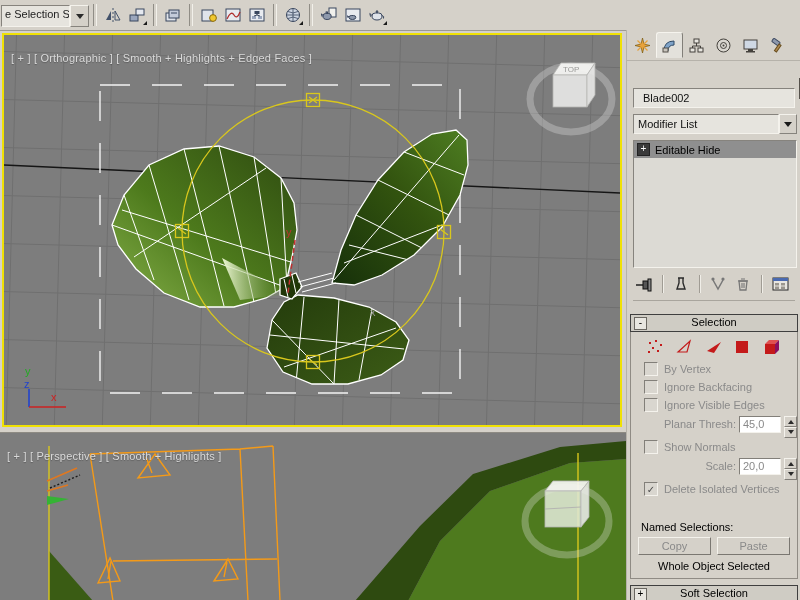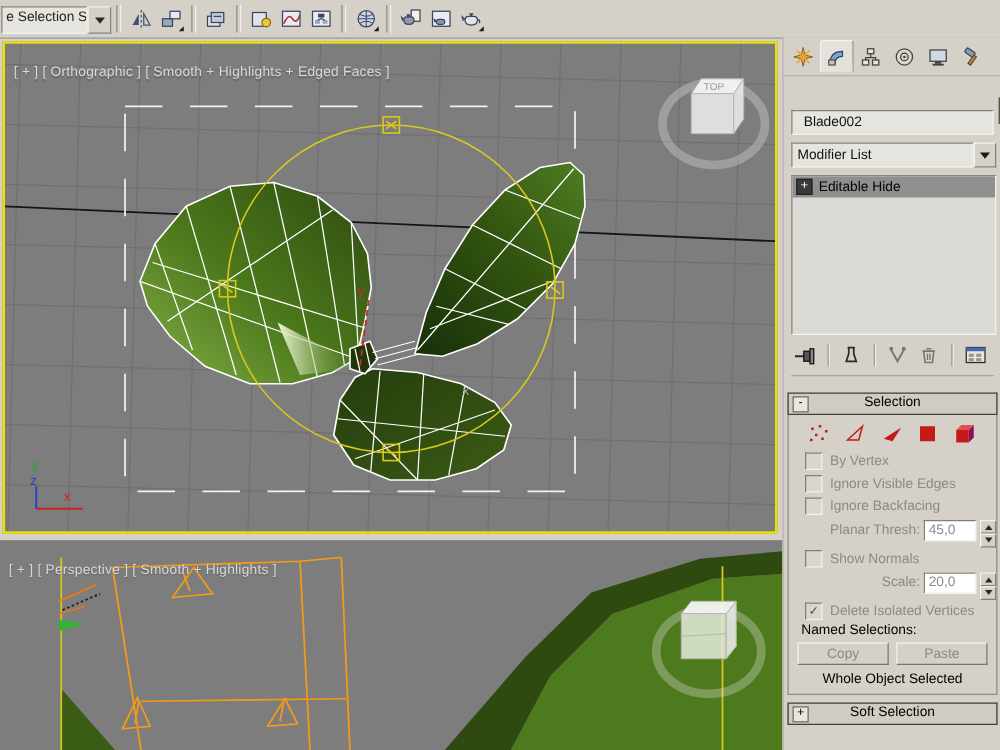--- a/index.html
+++ b/index.html
@@ -89,21 +89,21 @@
   .spin-field{width:38px;height:14px;background:#ffffff;border:1px solid;
     border-color:#827f79 #f4f2ec #f4f2ec #827f79;padding:1px 0 0 3px;}
   .spinner{width:13px;height:17px;margin-left:3px;display:flex;flex-direction:column;}
   .spin-btn{flex:1;background:var(--panel-bg);border:1px solid;
     border-color:#f4f2ec #827f79 #827f79 #f4f2ec;display:flex;align-items:center;justify-content:center;}
   .spin-btn .up{width:0;height:0;border:3px solid transparent;border-bottom:4px solid #2a2a2a;margin-bottom:2px;}
   .spin-btn .dn{width:0;height:0;border:3px solid transparent;border-top:4px solid #2a2a2a;margin-top:2px;}
   .btn-row{display:flex;justify-content:center;gap:6px;margin-top:4px;}
   .pbtn{width:73px;height:18px;background:var(--panel-bg);border:1px solid;
     border-color:#f4f2ec #7a7771 #7a7771 #f4f2ec;text-align:center;padding-top:2px;box-sizing:border-box;}
-  .lbl{padding-left:10px;margin-top:0;color:#000;}
+  .lbl{padding-left:10px;margin-top:23px;color:#000;}
   .center-lbl{text-align:center;margin-top:5px;color:#000;padding-bottom:6px;}
   .soft-header{margin:7px 3px 0 3px;}
 </style>
 </head>
 <body>
 
 <div class="app">
 
   <div class="toolbar">
     <div class="nss-combo">
@@ -468,25 +468,25 @@
           <rect x="2" y="5" width="10" height="10" fill="var(--subobject-red)"></rect>
         </svg>
       </div>
 
       <div class="cb-row">
         <span class="cb"></span>
         <span class="dim">By Vertex</span>
       </div>
       <div class="cb-row">
         <span class="cb"></span>
-        <span class="dim">Ignore Visible Edges</span>
+        <span class="dim">Ignore Backfacing</span>
       </div>
       <div class="cb-row">
         <span class="cb"></span>
-        <span class="dim">Ignore Backfacing</span>
+        <span class="dim">Ignore Visible Edges</span>
       </div>
 
       <div class="spin-row">
         <span class="spin-label dim">Planar Thresh:</span>
         <span class="spin-field dim">45,0</span>
         <span class="spinner">
           <span class="spin-btn">
               <i class="up"></i>
             </span>
           <span class="spin-btn">

